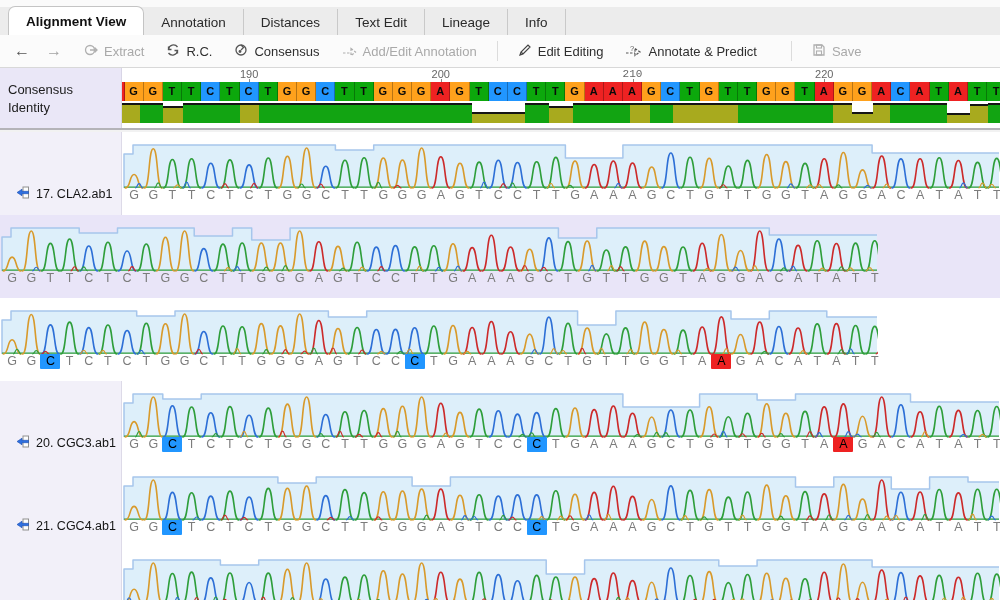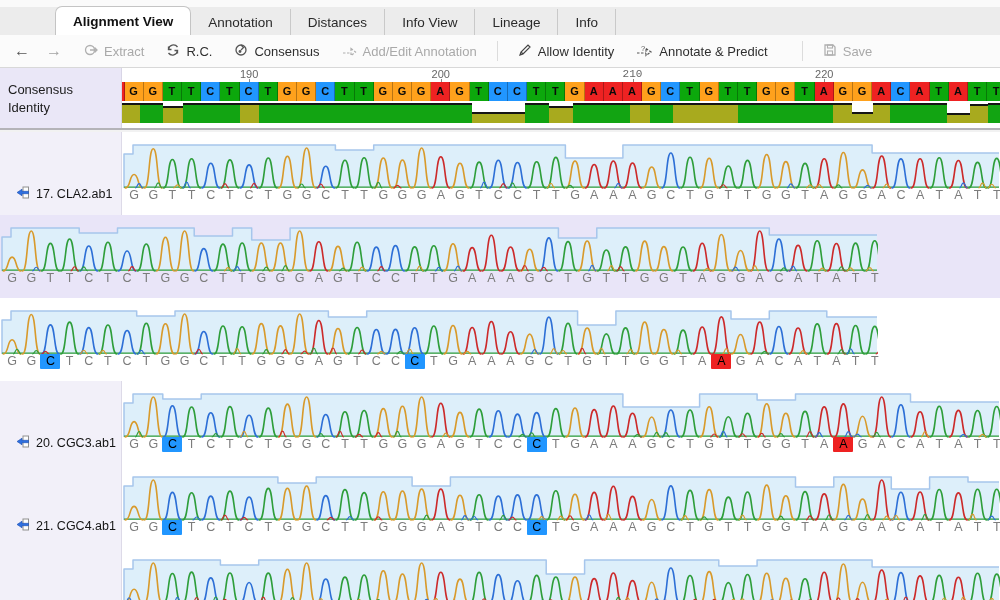--- a/index.html
+++ b/index.html
@@ -2,21 +2,21 @@
 <html><head>
 <meta charset="utf-8">
 <style>
   html,body{margin:0;padding:0}
   body{width:1000px;height:600px;overflow:hidden;position:relative;
        font-family:"Liberation Sans",sans-serif;background:#fff;}
 
   
   .tabstrip{position:absolute;top:0;left:0;width:1000px;height:35px;background:#fafafa;}
   .tabsbg{position:absolute;top:7px;left:0;right:0;height:28px;background:#ececec;}
-  .tabs{position:absolute;top:7px;left:8px;height:28px;display:flex;align-items:flex-end;margin-left:47px;}
+  .tabs{position:absolute;top:7px;left:8px;height:28px;display:flex;align-items:flex-end;}
   .tab{display:flex;align-items:center;height:26px;padding:0 17px;font-size:13.5px;color:#2a2a2a;
        border-right:1px solid #c9c9c9;cursor:default;white-space:nowrap;}
   .tab.active{height:28px;background:#fff;border:1px solid #c4c4c4;border-bottom:none;
        border-radius:7px 7px 0 0;font-weight:bold;color:#111;}
 
   
   .toolbar{position:absolute;top:35px;left:0;width:1000px;height:33px;background:#fbfbfb;
        border-bottom:1px solid #d8d8d8;display:flex;align-items:center;padding-left:12px;box-sizing:border-box;gap:18px;}
   .tbtn{display:inline-flex;align-items:center;gap:6px;background:none;border:none;font-size:13px;
        color:#2f2f2f;font-family:inherit;padding:2px 2px;cursor:default;white-space:nowrap;}
@@ -61,21 +61,21 @@
 </style>
 </head>
 <body>
 
 <div class="tabstrip">
   <div class="tabsbg"></div>
   <div class="tabs">
     <div class="tab active">Alignment View</div>
     <div class="tab">Annotation</div>
     <div class="tab">Distances</div>
-    <div class="tab">Info View</div>
+    <div class="tab">Text Edit</div>
     <div class="tab">Lineage</div>
     <div class="tab">Info</div>
   </div>
 </div>
 
 <div class="toolbar">
   <button class="arrowbtn"><span>←</span></button>
   <button class="arrowbtn disabled" style="margin-left:-6px;"><span>→</span></button>
 
   <button class="tbtn disabled">
@@ -120,21 +120,21 @@
   </button>
 
   <div class="tdivider"></div>
 
   <button class="tbtn">
     <span class="glyph">
       <svg width="14" height="14" viewBox="0 0 14 14">
           <path d="M2 12 L3 9 L10 2 L12 4 L5 11 Z M3 9 L5 11" fill="none" stroke="#444" stroke-width="1.2"></path>
         </svg>
     </span>
-    <span>Allow Identity</span>
+    <span>Edit Editing</span>
   </button>
 
   <button class="tbtn">
     <span class="glyph">
       <svg width="17" height="13" viewBox="0 0 17 13">
           <path d="M1 9 h9 M10 4.5 L15 8 L10 11.5 Z" fill="none" stroke="#555" stroke-width="1.2" stroke-dasharray="2.5 1.5"></path>
           <text x="5" y="6.5" font-size="7.5" fill="#555" font-family="Liberation Sans,sans-serif">?</text>
         </svg>
     </span>
     <span>Annotate &amp; Predict</span>

